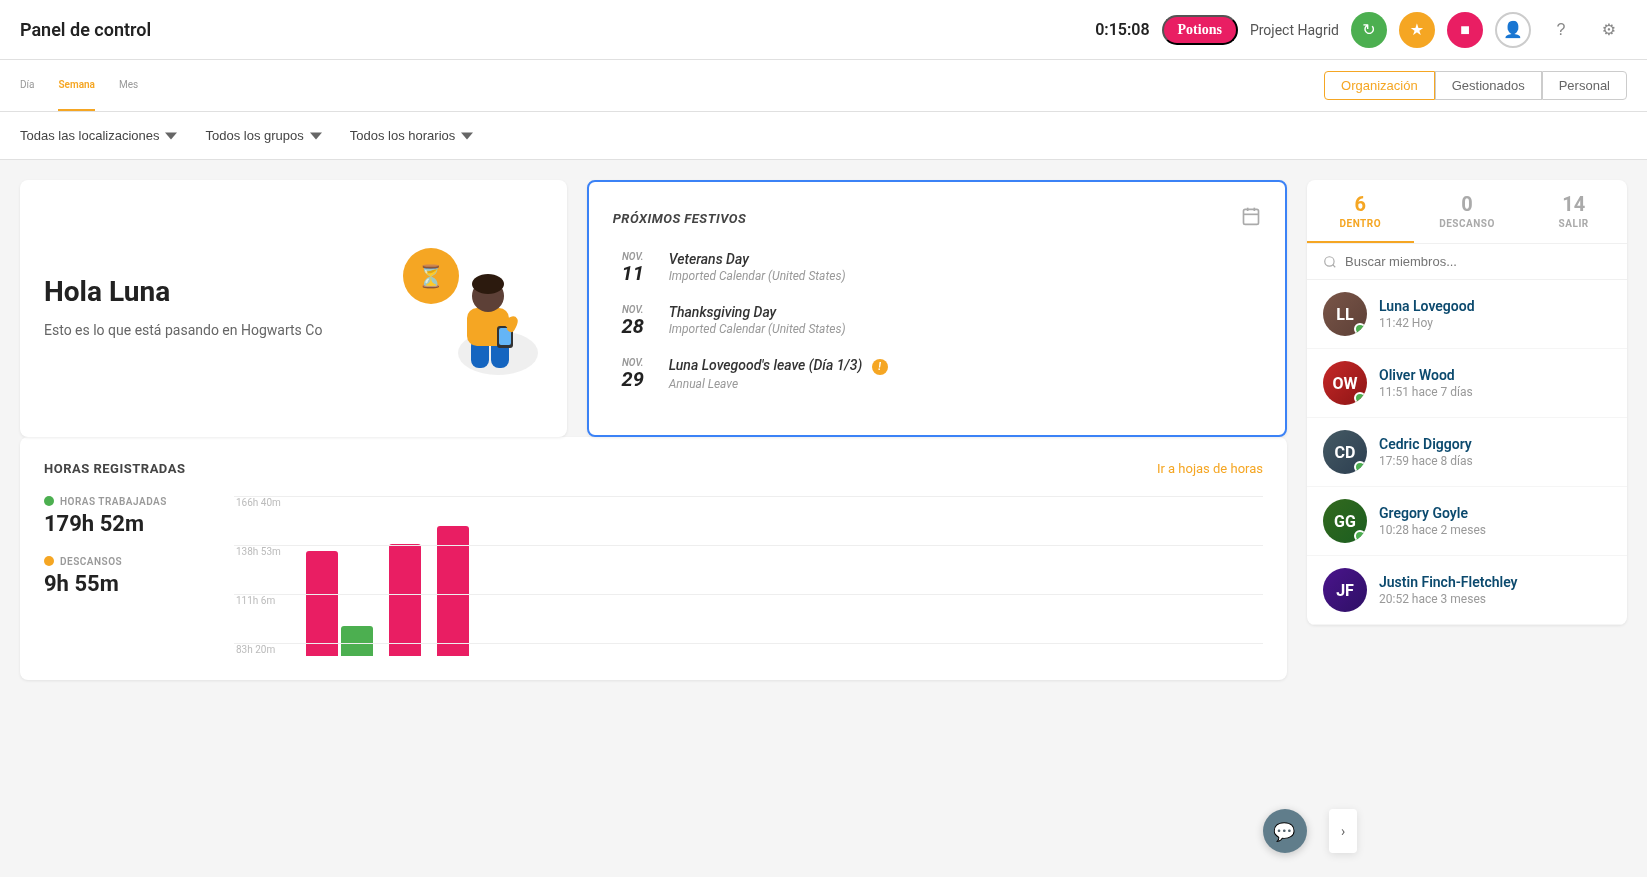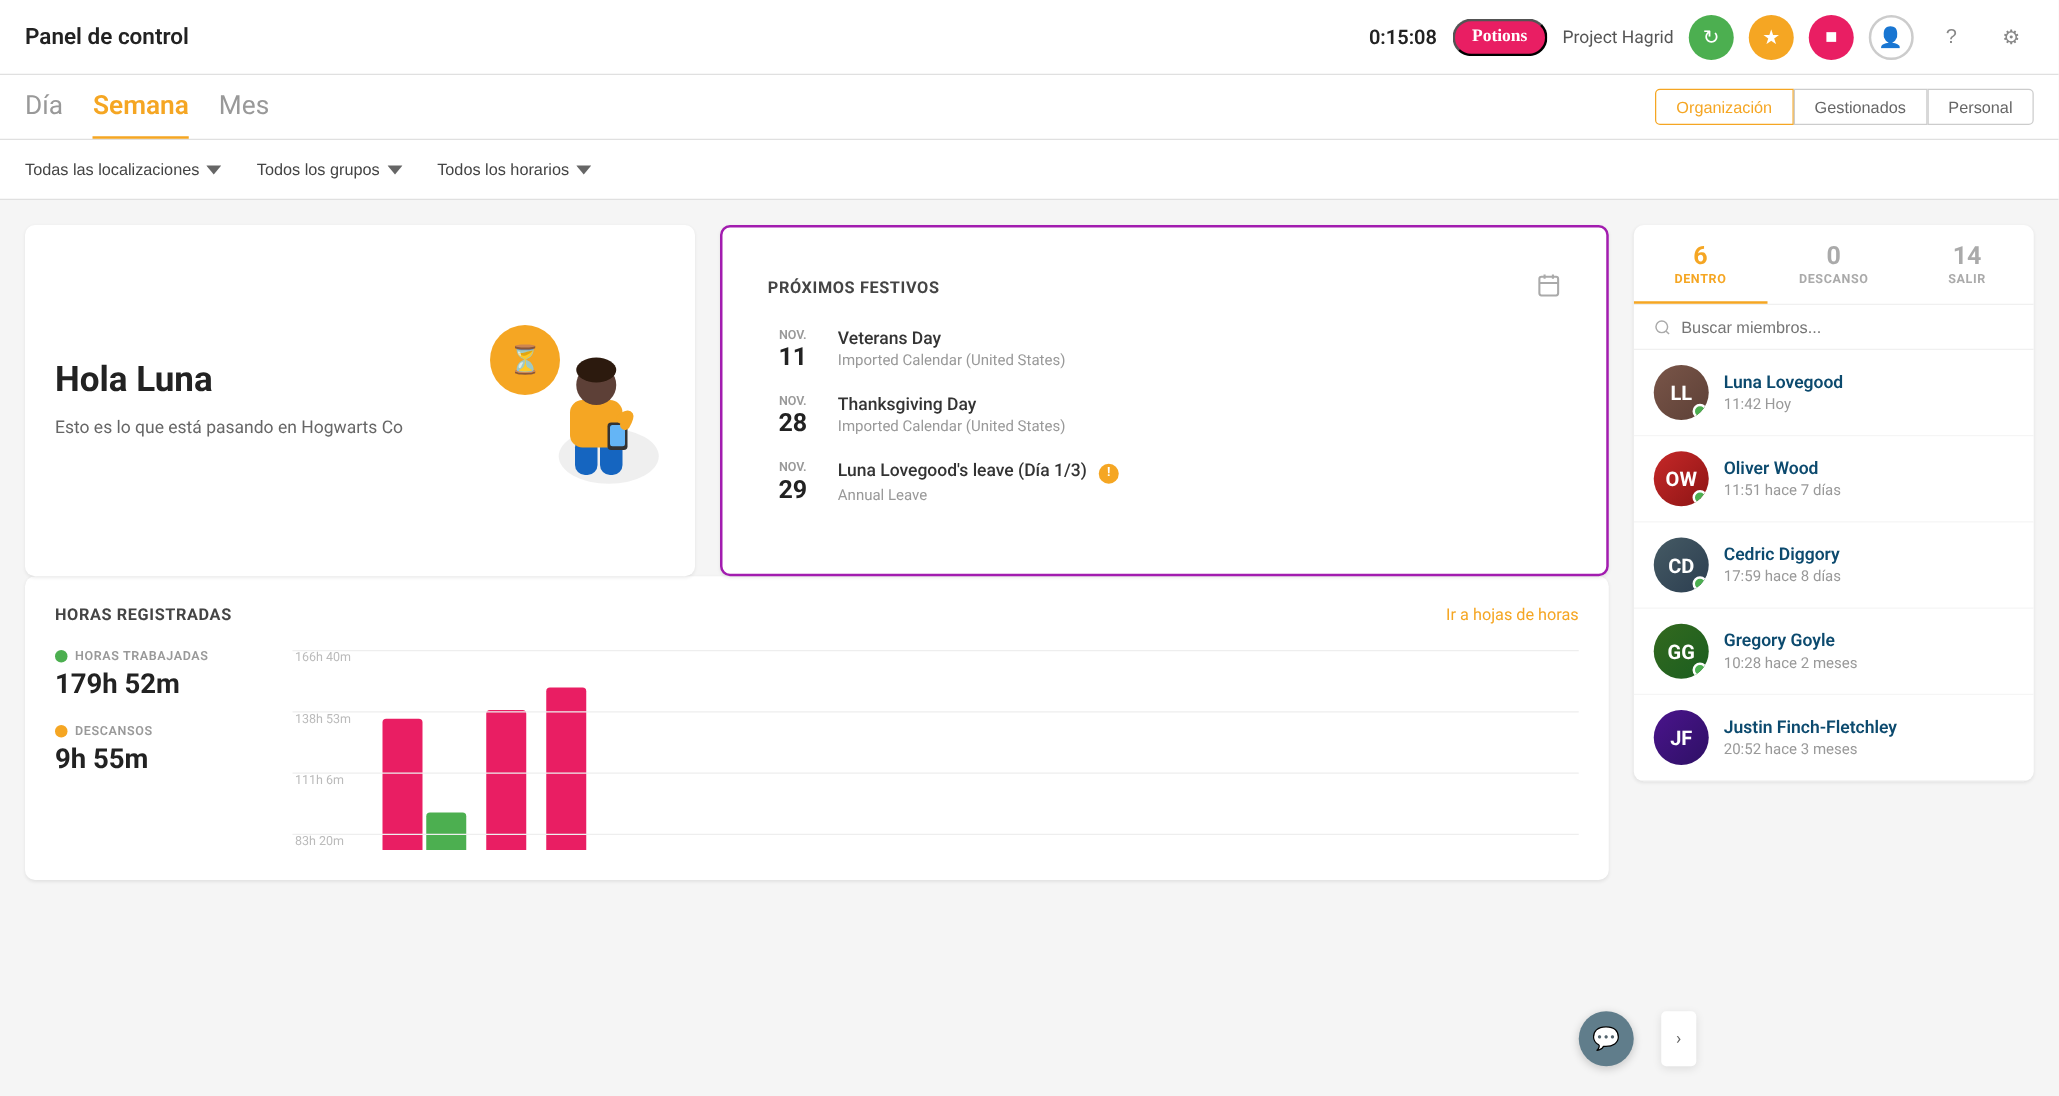--- a/index.html
+++ b/index.html
@@ -34,21 +34,21 @@
     .tab-bar {
       background: #fff;
       border-bottom: 1px solid #e0e0e0;
       padding: 0 20px;
       display: flex;
       align-items: center;
       justify-content: space-between;
       height: 52px;
     }
     .tabs { display: flex; gap: 24px; align-items: center; height: 100%; }
-    .tab { font-size: 21px; color: #999; cursor: pointer; height: 100%; display: flex; align-items: center; border-bottom: 2px solid transparent; }
+    .tab { font-size: 10px; color: #999; cursor: pointer; height: 100%; display: flex; align-items: center; border-bottom: 2px solid transparent; }
     .tab.active { color: #f5a623; border-bottom: 2px solid #f5a623; font-weight: 600; }
     .tab-right { display: flex; gap: 0; }
     .tab-right-btn {
       padding: 6px 16px; border: 1px solid #f5a623; background: transparent; color: #f5a623; font-size: 13px; cursor: pointer;
     }
     .tab-right-btn.active { background: #fff; color: #f5a623; border: 1px solid #f5a623; }
     .tab-right-btn:first-child { border-radius: 4px 0 0 4px; }
     .tab-right-btn:last-child { border-radius: 0 4px 4px 0; }
     .tab-right-btn.inactive { color: #666; border-color: #ccc; }
 
@@ -85,24 +85,25 @@
     .illustration-bubble {
       width: 56px; height: 56px; background: #f5a623; border-radius: 50%;
       display: flex; align-items: center; justify-content: center;
       position: absolute; top: 10px; left: 20px; font-size: 22px; color: #fff;
     }
 
     
     .holidays-card {
       background: #fff;
       border-radius: 8px;
-      padding: 36px;
+      padding: 24px;
       box-shadow: 0 1px 3px rgba(0,0,0,0.08);
-      border: 2px solid #a21caf;
+      border: 2px solid #3b82f6;
       flex: 1.2;
+      font-style: italic;
     }
     .holidays-header { display: flex; justify-content: space-between; align-items: center; margin-bottom: 20px; }
     .holidays-title { font-size: 13px; font-weight: 700; color: #444; letter-spacing: 0.5px; text-transform: uppercase; }
     .holiday-item { display: flex; gap: 16px; margin-bottom: 20px; align-items: flex-start; }
     .holiday-date { text-align: center; min-width: 40px; }
     .holiday-date .month { font-size: 10px; color: #999; text-transform: uppercase; font-weight: 600; }
     .holiday-date .day { font-size: 20px; font-weight: 700; color: #222; line-height: 1.1; }
     .holiday-info .name { font-size: 14px; color: #333; font-weight: 500; }
     .holiday-info .sub { font-size: 12px; color: #999; margin-top: 2px; }
     .orange-dot { width: 16px; height: 16px; background: #f5a623; border-radius: 50%; display: inline-flex; align-items: center; justify-content: center; color: #fff; font-size: 10px; font-weight: 700; margin-left: 6px; }

